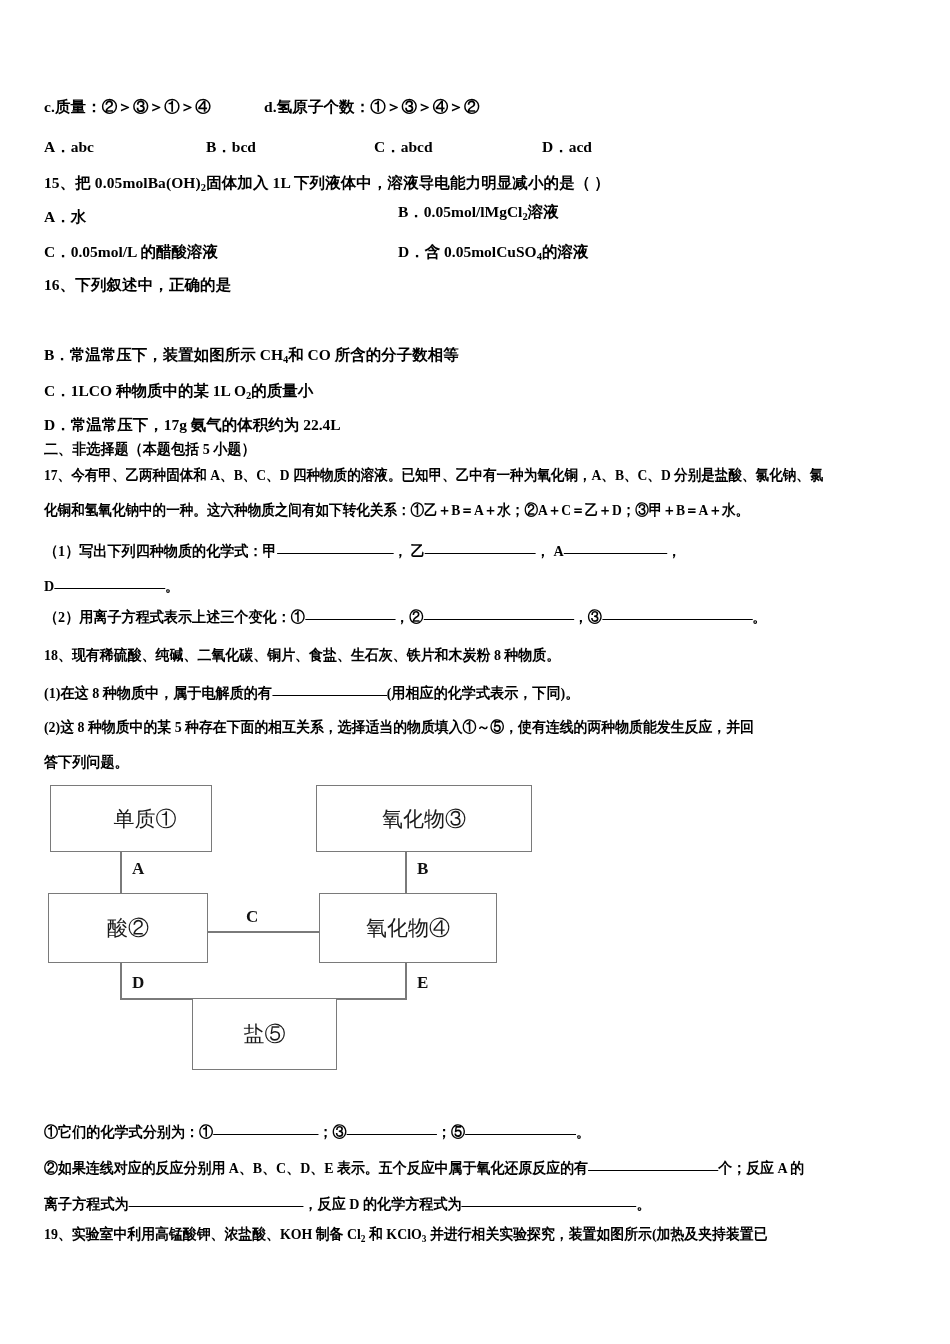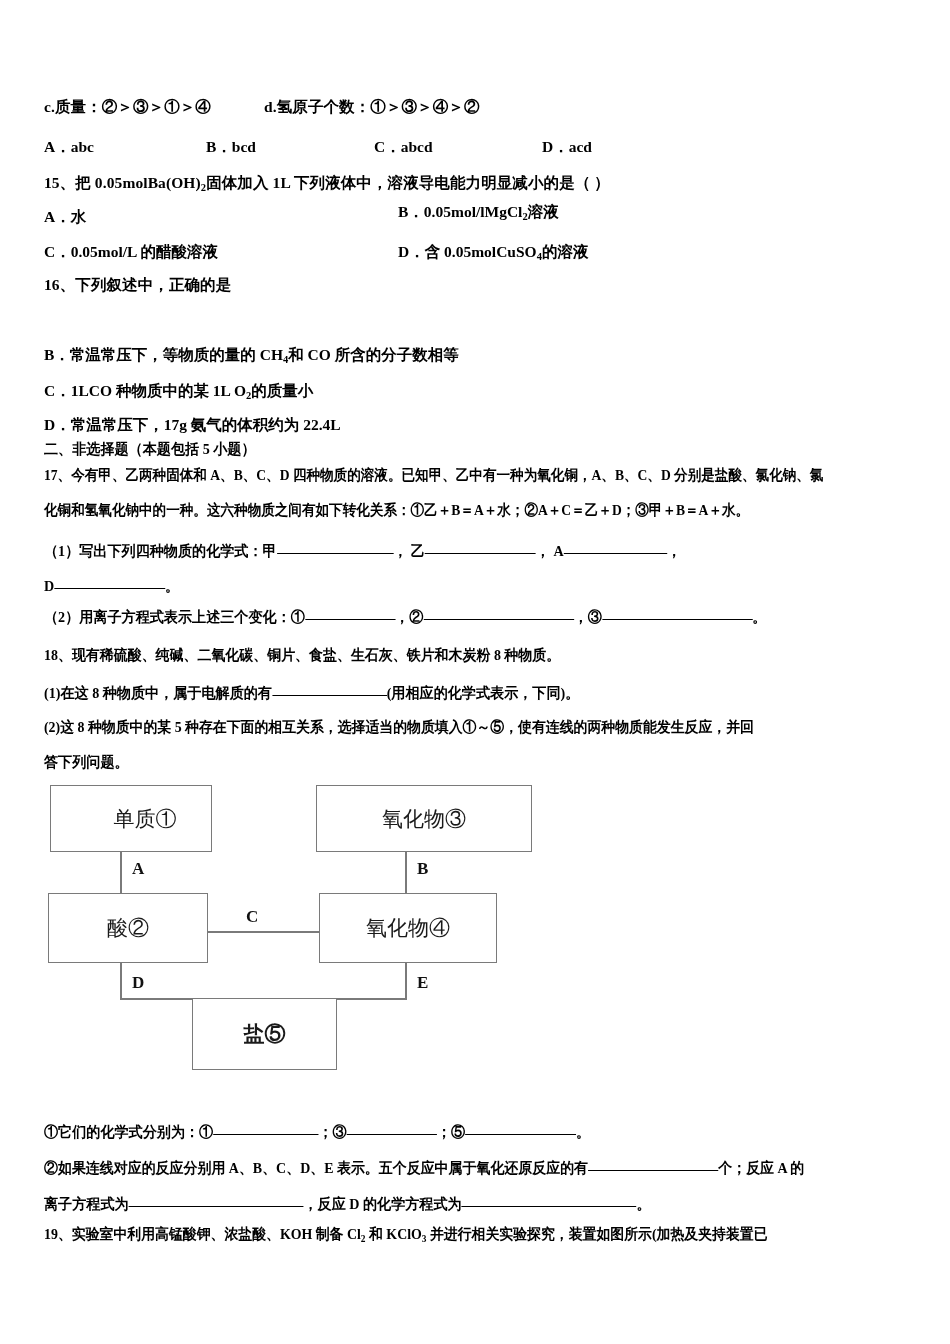--- a/index.html
+++ b/index.html
@@ -131,21 +131,21 @@
   <div class="opt" style="top:242px;left:44px;">
     <span>C．</span><span>0.05mol/L 的醋酸溶液</span>
   </div>
   <div class="opt" style="top:242px;left:398px;">
     <span>D．</span><span>含 0.05molCuSO</span><sub>4</sub><span>的溶液</span>
   </div>
 
   <div class="ln" style="top:275px;left:44px;">16、下列叙述中，正确的是</div>
 
   <div class="opt" style="top:345px;left:44px;">
-    <span>B．</span><span>常温常压下，等物质的量的 CH</span><sub>4</sub><span>和 CO 所含的分子数相等</span>
+    <span>B．</span><span>常温常压下，装置如图所示 CH</span><sub>4</sub><span>和 CO 所含的分子数相等</span>
   </div>
   <div class="opt" style="top:381px;left:44px;">
     <span>C．</span><span>1LCO 种物质中的某 1L O</span><sub>2</sub><span>的质量小</span>
   </div>
   <div class="opt" style="top:415px;left:44px;">
     <span>D．</span><span>常温常压下，17g 氨气的体积约为 22.4L</span><sub></sub><span></span>
   </div>
 
   <div class="nar" style="top:440px;font-size:15px;">二、非选择题（本题包括 5 小题）</div>
 
@@ -190,21 +190,21 @@
     </div>
 
     <div class="dbox" style="left:8px; top:113px; width:160px; height:70px;">
       <span>酸②</span>
     </div>
 
     <div class="dbox" style="left:279px; top:113px; width:178px; height:70px;">
       <span>氧化物④</span>
     </div>
 
-    <div class="dbox" style="left:152px; top:218px; width:145px; height:72px;font-weight:bold;">
+    <div class="dbox" style="left:152px; top:218px; width:145px; height:72px;">
       <span>盐⑤</span>
     </div>
 
     <div class="dlabel" style="left:92px; top:79px;">A</div>
     <div class="dlabel" style="left:377px; top:79px;">B</div>
     <div class="dlabel" style="left:206px; top:127px;">C</div>
     <div class="dlabel" style="left:92px; top:193px;">D</div>
     <div class="dlabel" style="left:377px; top:193px;">E</div>
   </div>
 

